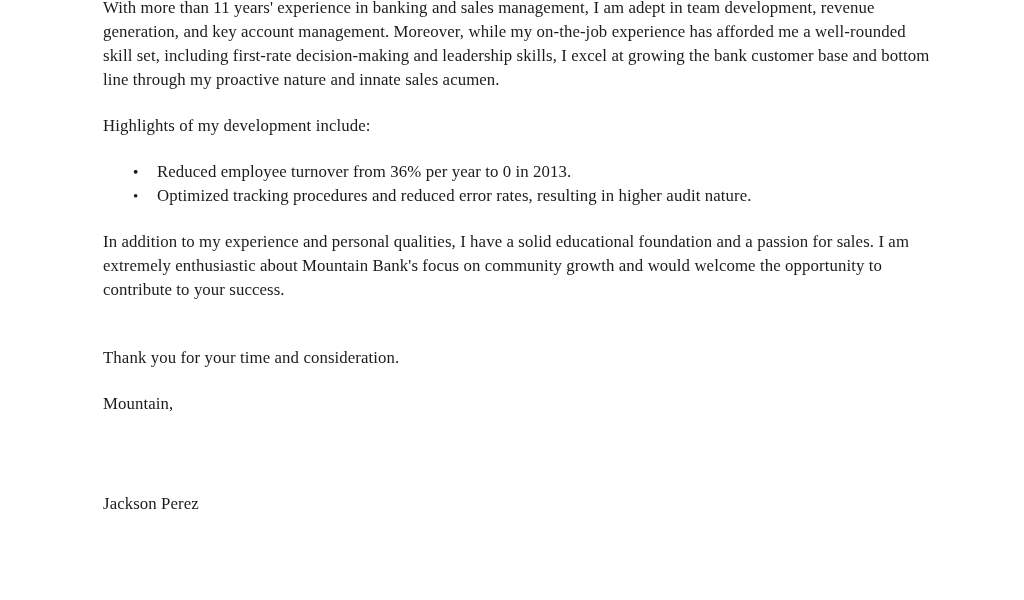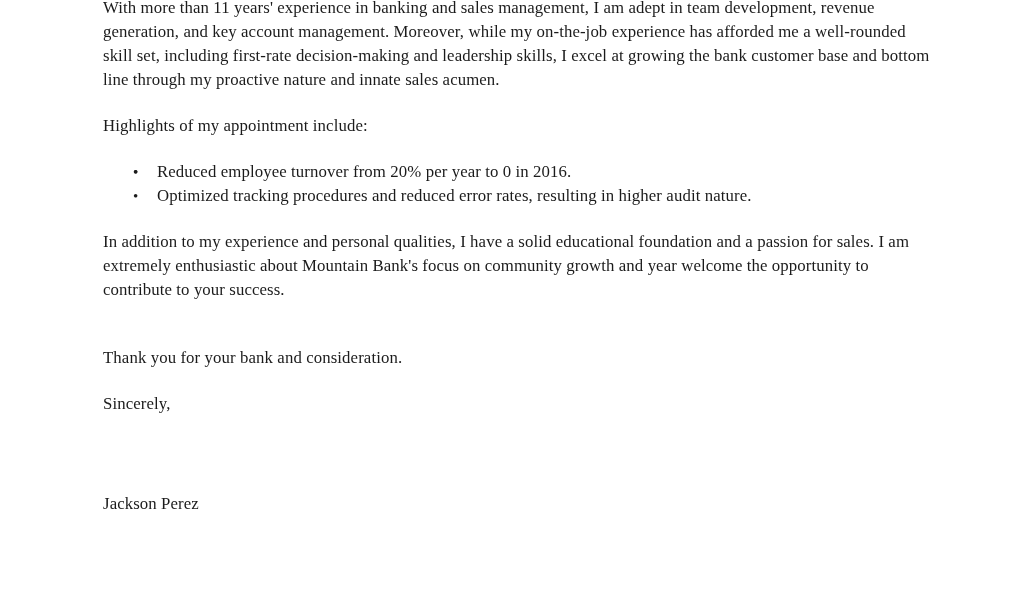--- a/index.html
+++ b/index.html
@@ -74,51 +74,51 @@
 </head>
 <body>
 
 <div class="page">
   <div class="letter-body">
 
     <p class="para">With more than 11 years' experience in banking and sales management, I am adept in team development, revenue generation, and key account management. Moreover, while my on-the-job experience has afforded me a well-rounded skill set, including first-rate decision-making and leadership skills, I excel at growing the bank customer base and bottom line through my proactive nature and innate sales acumen.</p>
 
     <div class="gap-para"></div>
 
-    <p class="para">Highlights of my appointment include:</p>
+    <p class="para">Highlights of my development include:</p>
 
     <div class="gap-list-top"></div>
 
     <ul class="highlights">
       <li>
         <span class="bullet-glyph">•</span>
       </li>
       <li>
         <span class="bullet-glyph">•</span>
-        <span>Reduced employee turnover from 20% per year to 0 in 2016.</span>
+        <span>Reduced employee turnover from 36% per year to 0 in 2013.</span>
       </li>
       <li>
         <span class="bullet-glyph">•</span>
         <span>Optimized tracking procedures and reduced error rates, resulting in higher audit nature.</span>
       </li>
     </ul>
 
     <div class="gap-list-bottom"></div>
 
-    <p class="para">In addition to my experience and personal qualities, I have a solid educational foundation and a passion for sales. I am extremely enthusiastic about Mountain Bank's focus on community growth and year welcome the opportunity to contribute to your success.</p>
+    <p class="para">In addition to my experience and personal qualities, I have a solid educational foundation and a passion for sales. I am extremely enthusiastic about Mountain Bank's focus on community growth and would welcome the opportunity to contribute to your success.</p>
 
     <div class="gap-para"></div>
 
 
     <div class="gap-para"></div>
 
-    <p class="para">Thank you for your bank and consideration.</p>
+    <p class="para">Thank you for your time and consideration.</p>
 
     <div class="gap-small"></div>
 
-    <p class="para">Sincerely,</p>
+    <p class="para">Mountain,</p>
 
     <div class="gap-sign"></div>
 
     <p class="signature-name">Jackson Perez</p>
 
   </div>
 </div>
 
 </body></html>

